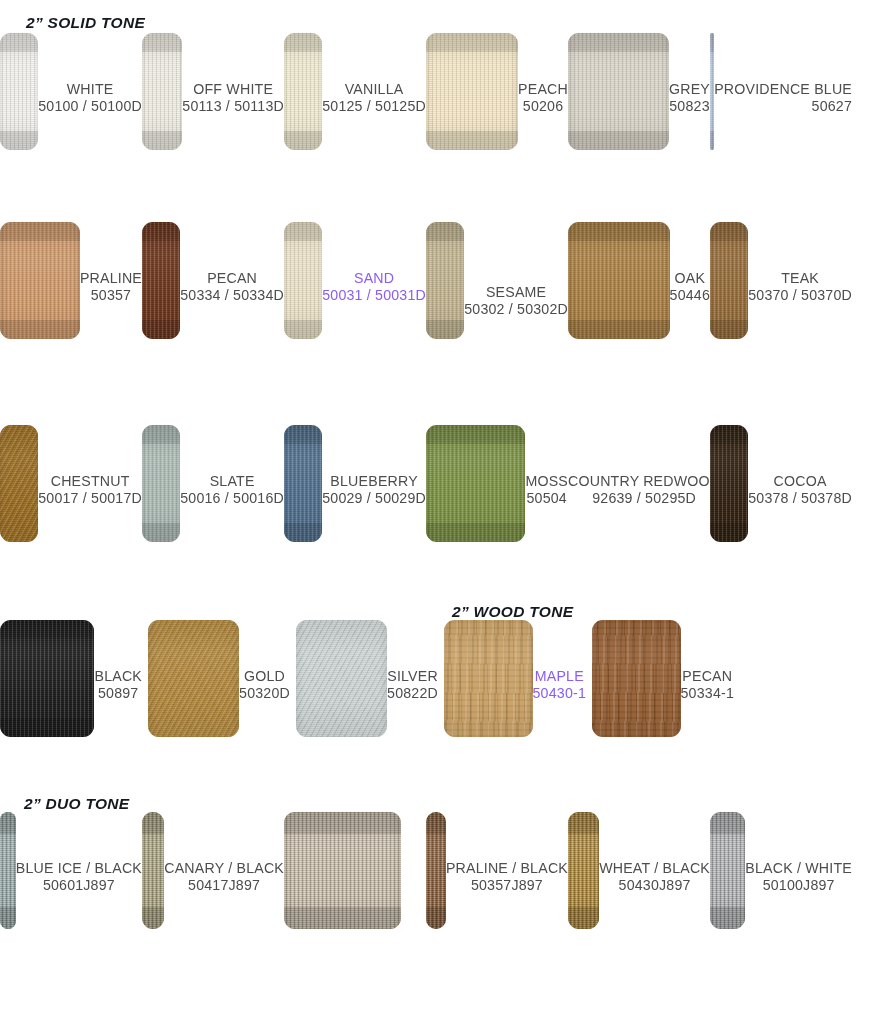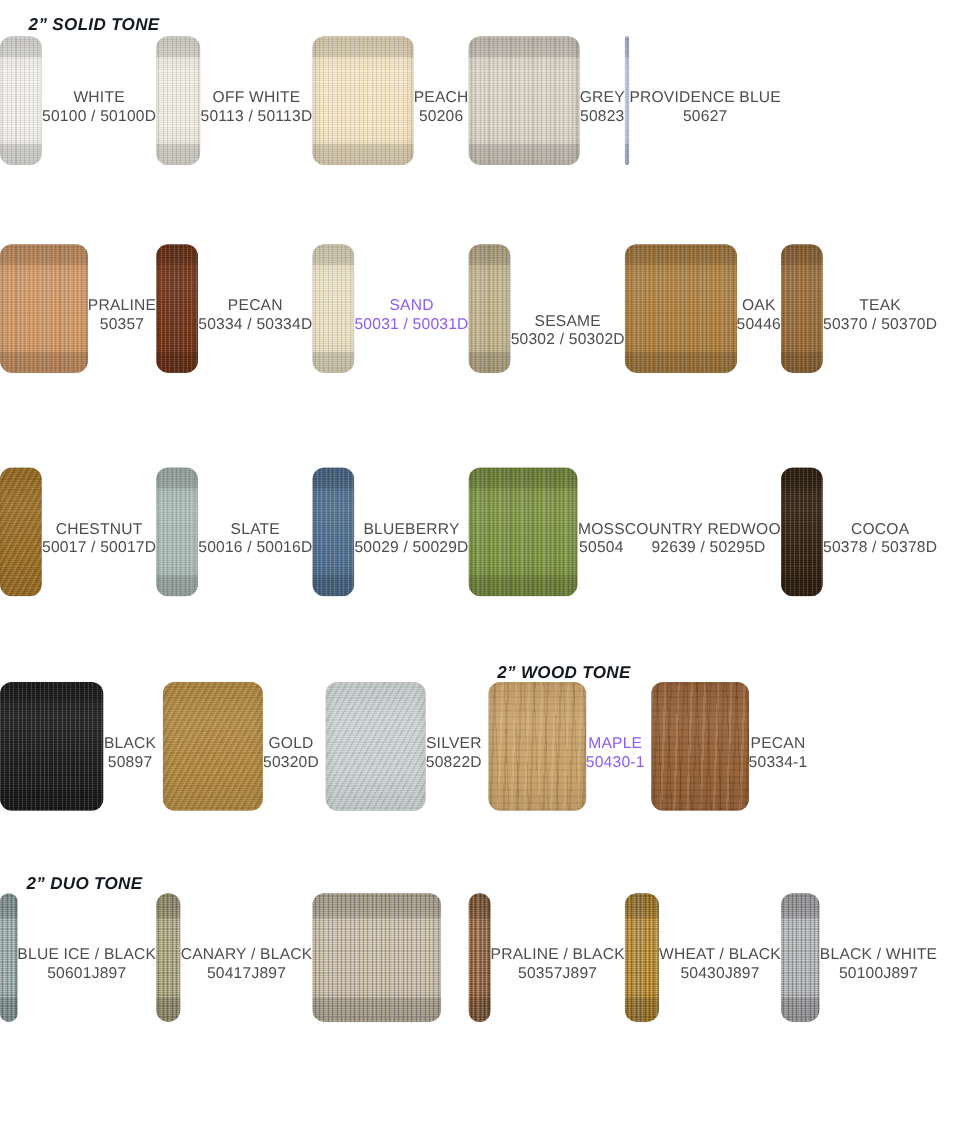--- a/index.html
+++ b/index.html
@@ -232,20 +232,34 @@
         <div class="band-bot"></div>
         <div class="shade"></div>
       </div>
       <div class="caption" style="color: rgb(77, 77, 79);">
         <span>OFF WHITE</span>
         <span class="code">50113 / 50113D</span>
       </div>
     </div>
     <div class="cell">
       <div class="swatch">
+        <div class="base" style="background: rgb(243, 236, 208);"></div>
+        <div class="warp"></div>
+        <div class="weft"></div>
+        <div class="band-top"></div>
+        <div class="band-bot"></div>
+        <div class="shade"></div>
+      </div>
+      <div class="caption" style="color: rgb(77, 77, 79);">
+        <span>VANILLA</span>
+        <span class="code">50125 / 50125D</span>
+      </div>
+    </div>
+    <div class="cell">
+      <div class="swatch">
         <div class="base" style="background: rgb(247, 232, 198);"></div>
         <div class="warp"></div>
         <div class="weft"></div>
         <div class="band-top"></div>
         <div class="band-bot"></div>
         <div class="shade"></div>
       </div>
       <div class="caption" style="color: rgb(77, 77, 79);">
         <span>PEACH</span>
         <span class="code">50206</span>
@@ -267,21 +281,21 @@
     </div>
     <div class="cell">
       <div class="swatch">
         <div class="base" style="background: rgb(185, 199, 224);"></div>
         <div class="warp"></div>
         <div class="weft"></div>
         <div class="band-top"></div>
         <div class="band-bot"></div>
         <div class="shade"></div>
       </div>
-      <div class="caption" style="color: rgb(77, 77, 79);">
+      <div class="caption" style="color: rgb(77, 77, 79); text-align: right;">
         <span>PROVIDENCE BLUE</span>
         <span class="code">50627</span>
       </div>
     </div>
   </div>
 
   <div class="row" style="top:222px;">
     <div class="cell">
       <div class="swatch">
         <div class="base" style="background: rgb(213, 155, 104);"></div>

